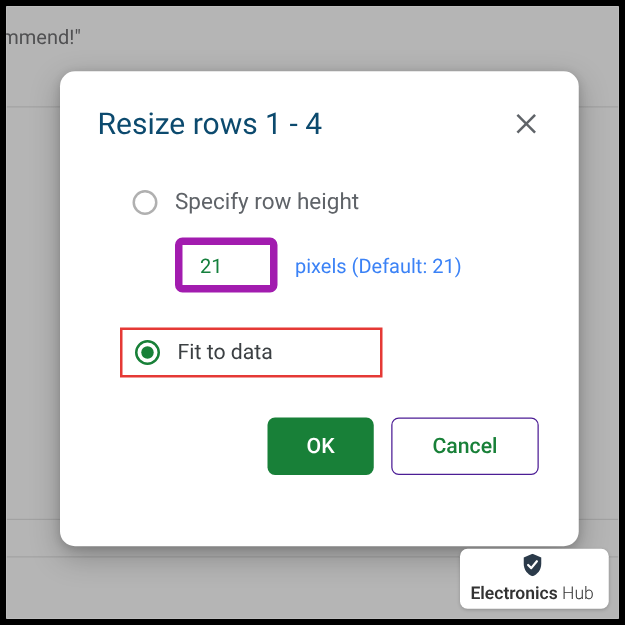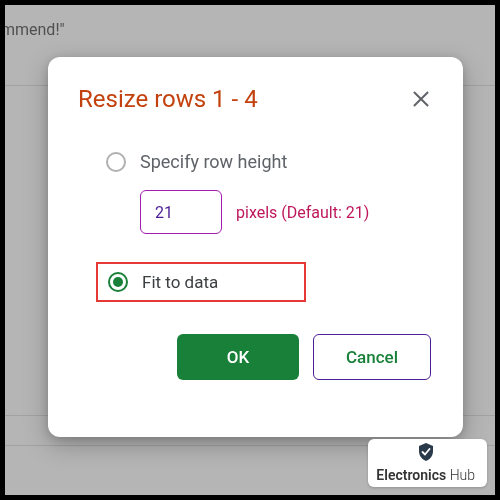--- a/index.html
+++ b/index.html
@@ -62,21 +62,21 @@
     }
     .dialog-header {
       display: flex;
       justify-content: space-between;
       align-items: center;
       margin-bottom: 38px;
     }
     .dialog-title {
       font-size: 24px;
       font-weight: 400;
-      color: #c2410c;
+      color: #0c4a6e;
     }
     .close-icon {
       width: 20px;
       height: 20px;
       position: relative;
       cursor: pointer;
       color: #5f6368;
       margin-right: 2px;
     }
     .close-icon::before,
@@ -127,31 +127,31 @@
     }
     .height-row {
       display: flex;
       align-items: center;
       margin-left: 62px;
       margin-bottom: 28px;
     }
     .height-input {
       width: 82px;
       height: 44px;
-      border: 1px solid #a21caf;
+      border: 6px solid #a21caf;
       border-radius: 6px;
       padding: 0 14px;
       font-size: 16px;
-      color: #4c1d95;
+      color: #15803d;
       margin-right: 14px;
       font-family: inherit;
     }
     .pixels-text {
       font-size: 16px;
-      color: #be185d;
+      color: #3b82f6;
     }
     .fit-row-wrapper {
       border: 2px solid #e53935;
       padding: 8px 10px 8px 4px;
       margin-left: 18px;
       width: 210px;
       margin-bottom: 32px;
     }
     .fit-row {
       display: flex;
@@ -174,21 +174,21 @@
       font-size: 17px;
       font-weight: 500;
       cursor: pointer;
       display: flex;
       align-items: center;
       justify-content: center;
       border: none;
       font-family: inherit;
     }
     .btn-ok {
-      width: 122px;
+      width: 85px;
       background: #188038;
       color: #fff;
     }
     .btn-cancel {
       width: 118px;
       background: #fff;
       color: #188038;
       border: 1px solid #4c1d95;
     }
     .watermark {

